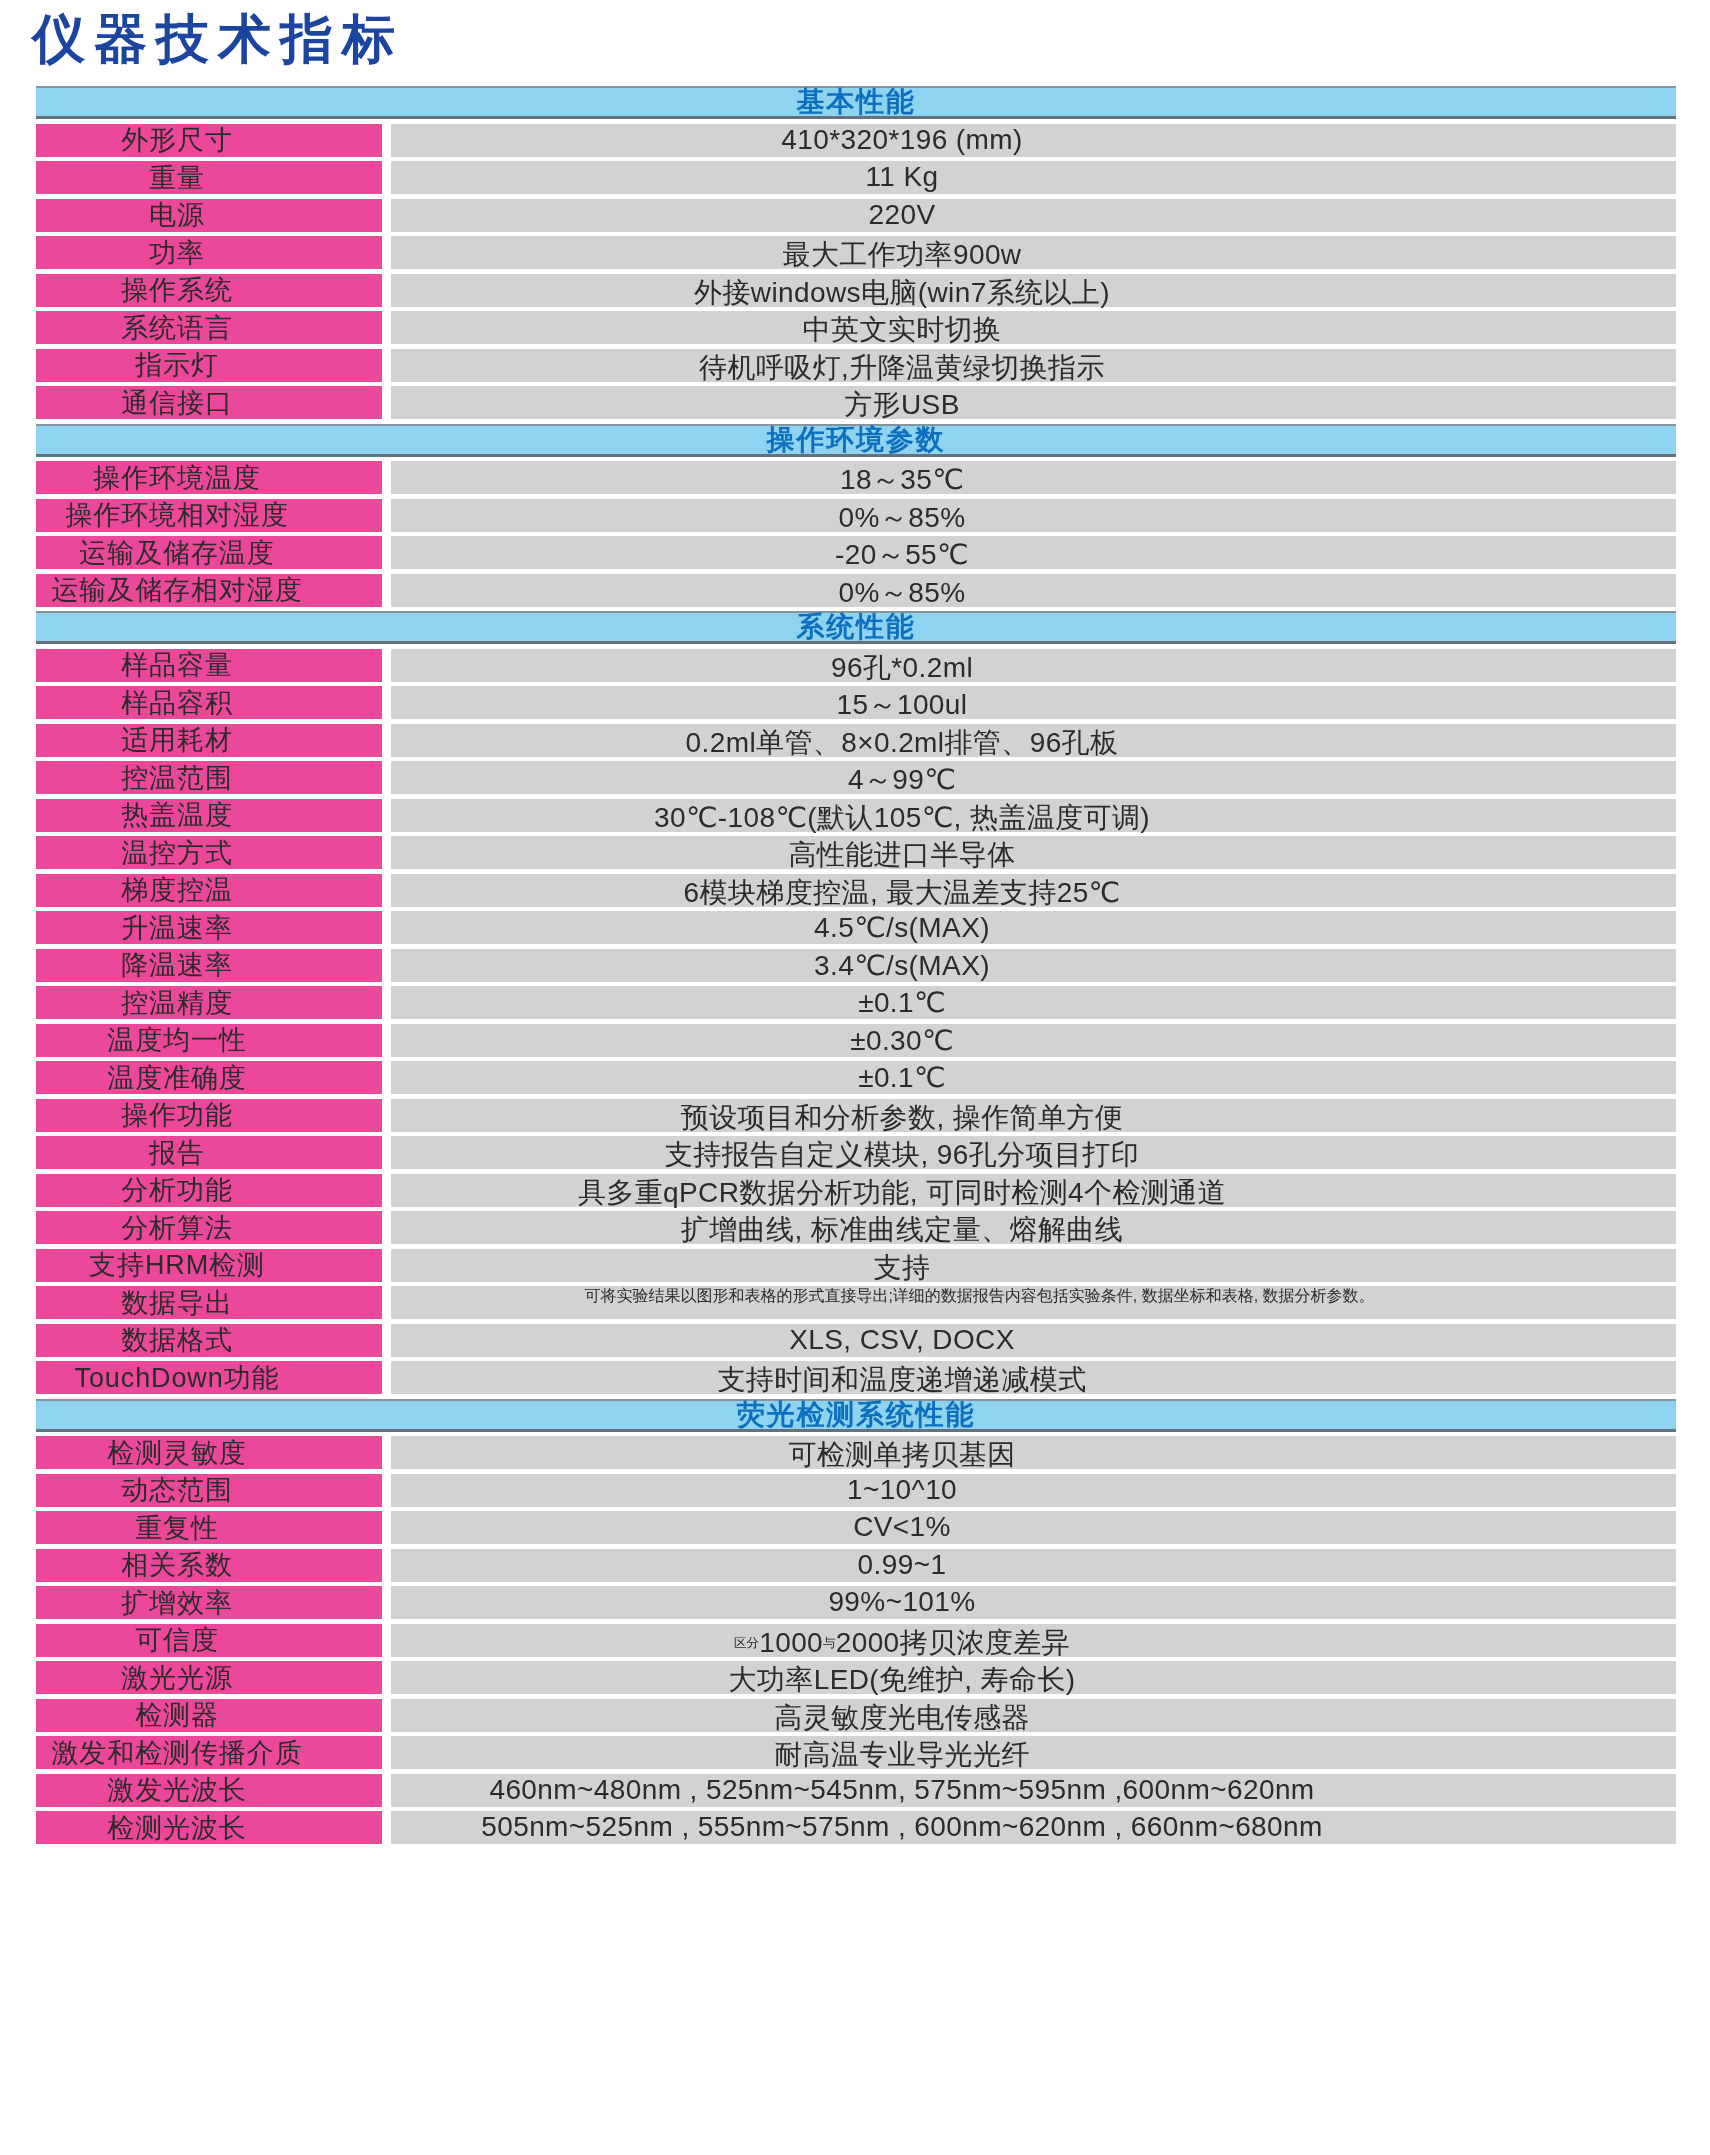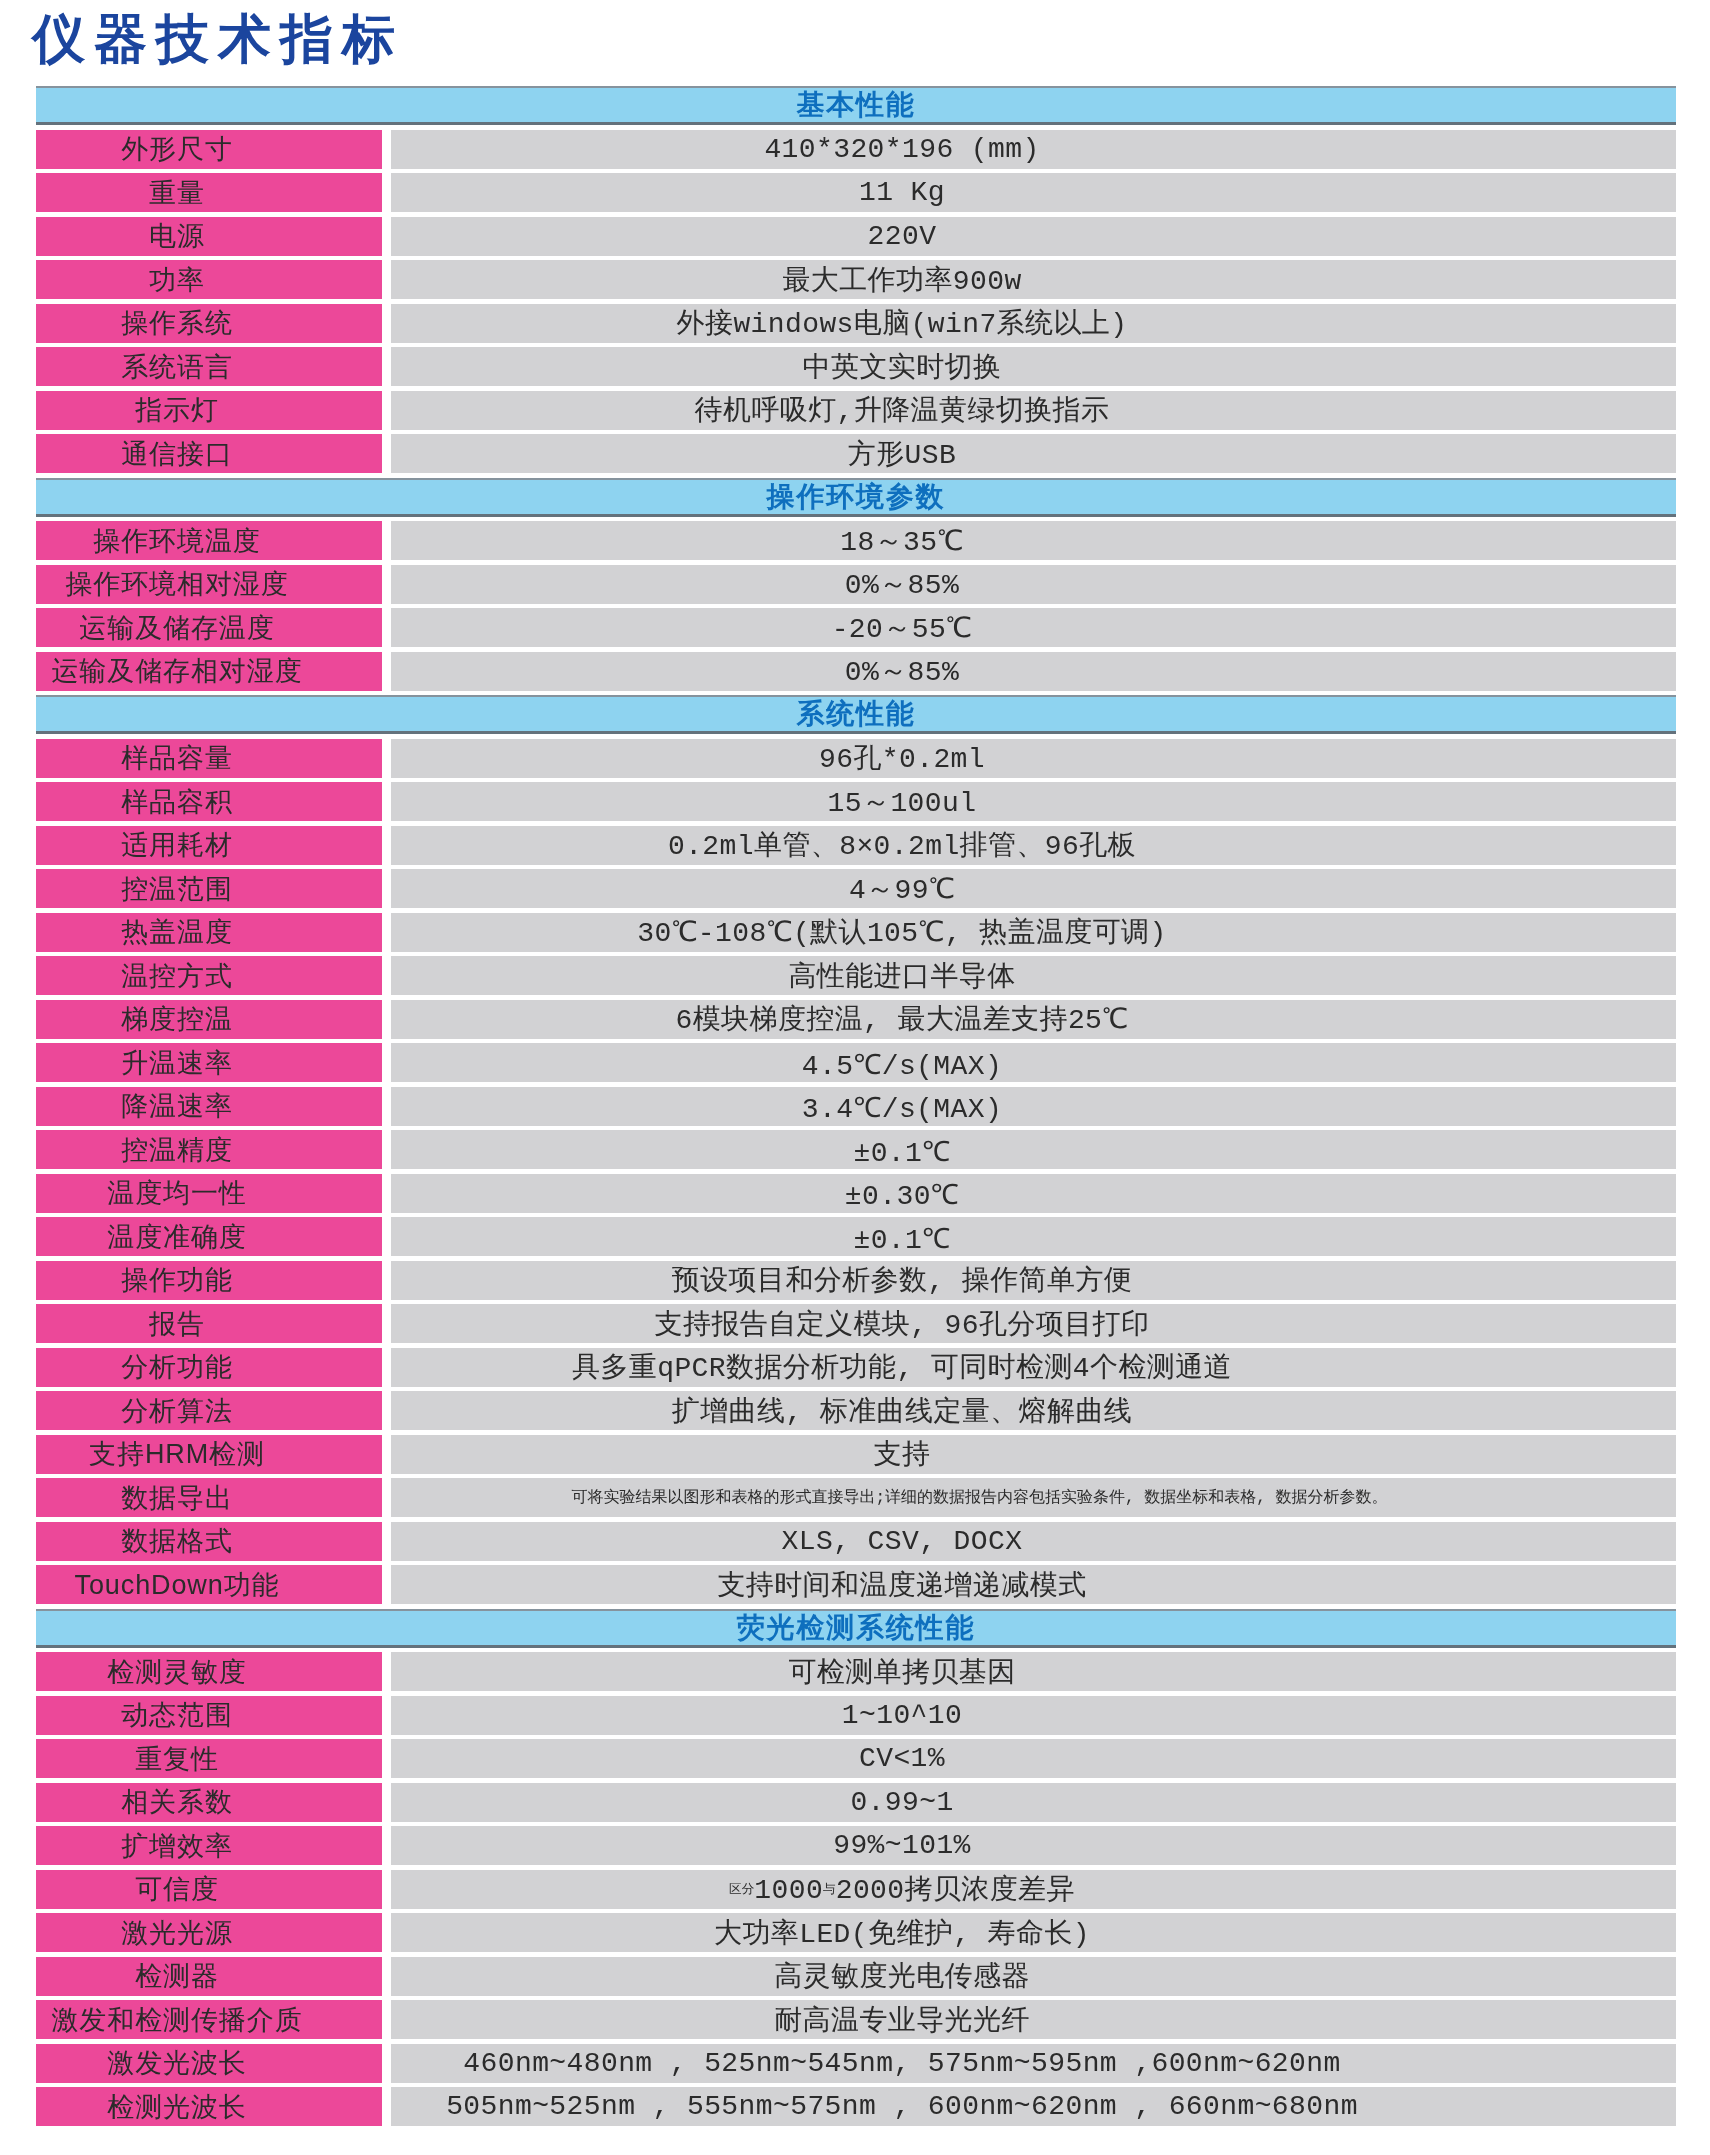--- a/index.html
+++ b/index.html
@@ -8,45 +8,44 @@
     font-family:"Liberation Sans","DejaVu Sans",sans-serif;
     -webkit-font-smoothing:antialiased;
   }
   .page{position:relative;width:1711px;height:2156px;overflow:hidden;background:#ffffff;}
   .page-title{
     position:absolute;left:32px;top:3.6px;margin:0;
     font-size:53px;font-weight:800;letter-spacing:9px;
     color:#1b459e;
   }
   .spec-table{position:absolute;left:36px;top:86px;width:1640px;}
-  .band{height:39px;margin-bottom:4.5px;display:flex;box-sizing:border-box;}
+  .band{height:33px;margin-bottom:4.5px;display:flex;box-sizing:border-box;}
   .section-header{
     background:#8ed3f0;
     border-top:2.7px solid #86939d;
     border-bottom:3.6px solid #64727c;
     align-items:center;justify-content:center;
     color:#0e6fbe;font-size:28px;font-weight:700;
     letter-spacing:1.8px;
   }
   .spec-row .cell-label{
     width:346px;box-sizing:border-box;
     background:#ec4899;
     display:flex;align-items:center;justify-content:center;
     padding-right:64px;
     font-size:27px;color:#2b2b2b;letter-spacing:0.9px;
     white-space:nowrap;
   }
   .spec-row .cell-value{
     flex:1;box-sizing:border-box;margin-left:9px;
     background:#d2d2d4;
-    display:flex;align-items:center;justify-content:center;
+    display:flex;justify-content:center;
     padding-right:263px;
     font-size:28px;color:#2b2b2b;letter-spacing:0.4px;
     white-space:nowrap;
-    font-family:Liberation Mono, monospace;
   }
   .spec-row.small-value .cell-value{
     font-size:16px;
     padding-right:108px;
     letter-spacing:0;
   }
   .small-glyph{font-size:0.45em;vertical-align:5.3px;letter-spacing:0;}
 </style>
 </head>
 <body>

